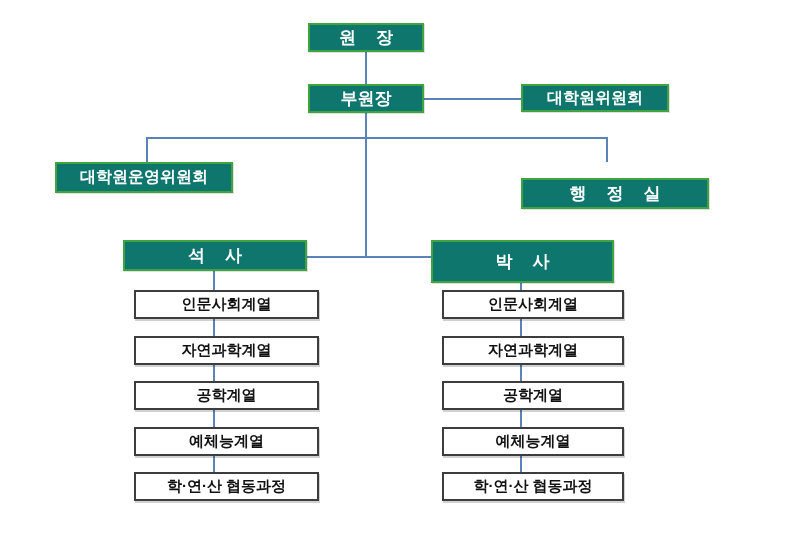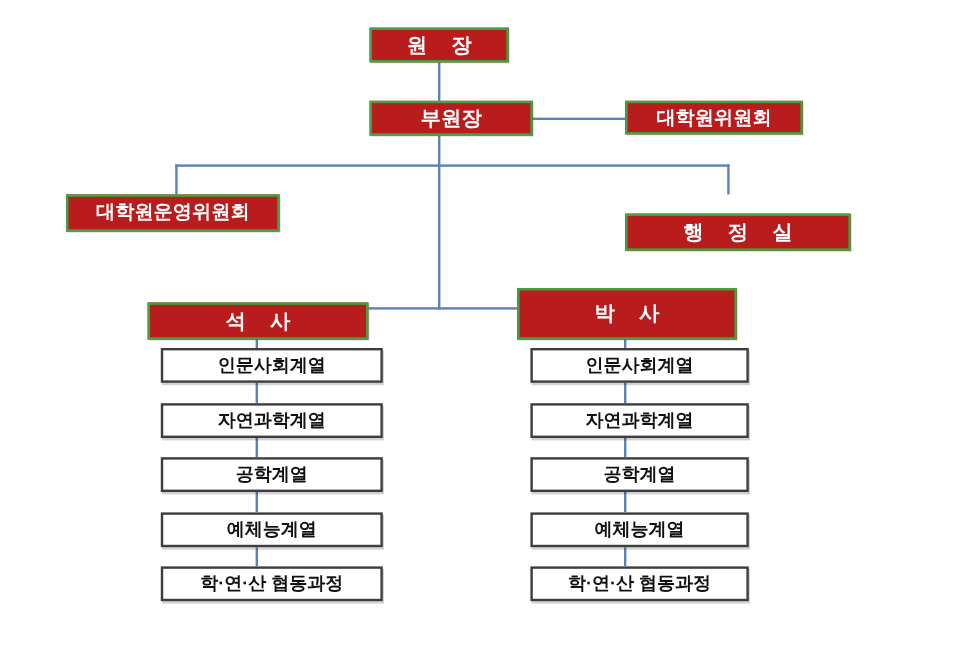--- a/index.html
+++ b/index.html
@@ -13,21 +13,21 @@
     position: relative;
     width: 795px;
     height: 558px;
     background: #ffffff;
     overflow: hidden;
   }
   
   .gbox {
     position: absolute;
     box-sizing: border-box;
-    background: #b91c1c;
+    background: #0f766e;
     border: 2px solid #3fa33f;
     color: #ffffff;
     font-weight: bold;
     display: flex;
     align-items: center;
     justify-content: center;
     font-size: 17px;
     white-space: pre;
     box-shadow: 1px 1px 0 rgba(0,0,0,0.12);
   }
@@ -77,29 +77,29 @@
   <div class="line v" style="left:213px; top:456px; height:16px;"></div>
 
   <div class="line v" style="left:520px; top:271px; height:19px;"></div>
   <div class="line v" style="left:520px; top:319px; height:17px;"></div>
   <div class="line v" style="left:520px; top:365px; height:16px;"></div>
   <div class="line v" style="left:520px; top:410px; height:17px;"></div>
   <div class="line v" style="left:520px; top:456px; height:16px;"></div>
 
   <div class="gbox spaced" style="left:308px; top:23px;  width:116px; height:29px;">원 장</div>
 
-  <div class="gbox" style="left:308px; top:84px;  width:136px; height:29px;">부원장</div>
+  <div class="gbox" style="left:308px; top:84px;  width:116px; height:29px;">부원장</div>
 
   <div class="gbox small" style="left:521px; top:84px;  width:148px; height:28px;">대학원위원회</div>
 
   <div class="gbox small" style="left:55px;  top:162px; width:178px; height:31px;">대학원운영위원회</div>
 
   <div class="gbox spaced" style="left:521px; top:162px; width:188px; height:31px;margin-top:16px;">행 정 실</div>
 
-  <div class="gbox spaced" style="left:123px; top:252px; width:184px; height:31px;">석 사</div>
+  <div class="gbox spaced" style="left:123px; top:240px; width:184px; height:31px;">석 사</div>
 
   <div class="gbox spaced" style="left:431px; top:240px; width:183px; height:43px;">박 사</div>
 
   <div class="wbox" style="left:122px; top:290px; width:185px; height:29px;">인문사회계열</div>
   <div class="wbox" style="left:122px; top:336px; width:185px; height:29px;">자연과학계열</div>
   <div class="wbox" style="left:122px; top:381px; width:185px; height:29px;">공학계열</div>
   <div class="wbox" style="left:122px; top:427px; width:185px; height:29px;">예체능계열</div>
   <div class="wbox" style="left:122px; top:472px; width:185px; height:29px;">학·연·산 협동과정</div>
 
   <div class="wbox" style="left:430px; top:290px; width:182px; height:29px;">인문사회계열</div>

